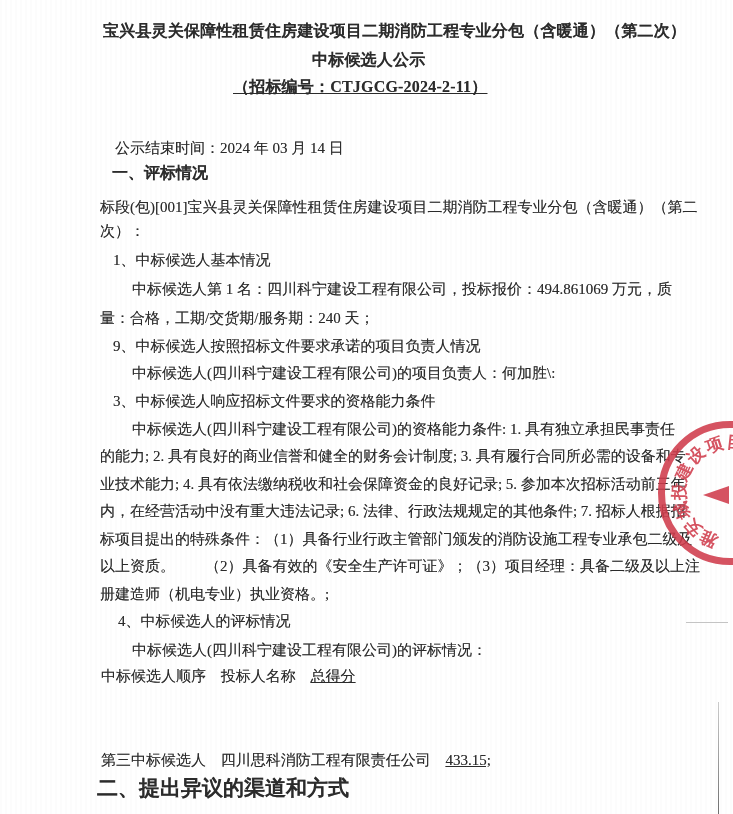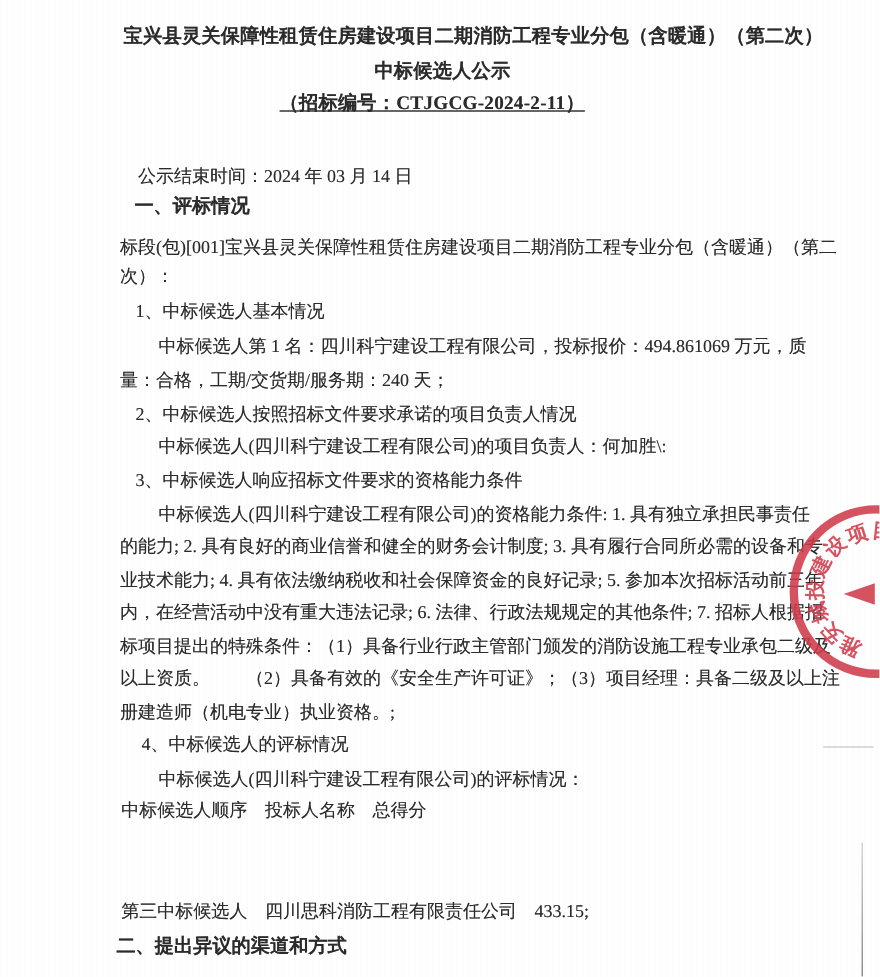--- a/index.html
+++ b/index.html
@@ -41,24 +41,24 @@
   .ln13{top:503px;left:100px;}
   .ln14{top:531px;left:100px;}
   .ln15{top:558px;left:100px;}
   .ln16{top:586px;left:100px;}
   .ln17{top:613px;left:118px;}
   .ln18{top:642px;left:132px;}
   .ln19{top:668px;left:101px;}
   .ln20{top:695px;left:101px;}
   .ln21{top:724px;left:101px;}
   .ln22{top:752px;left:101px;}
-  .ln23{top:780px;left:97px;font-weight:bold;font-size:16px;}
+  .ln23{top:780px;left:97px;font-weight:bold;font-size:21px;}
 
   .cell{margin-right:11px;text-align:right;}
-  .cell:last-child{margin-right:0;}
+  .cell:last-child{margin-right:0;text-decoration:underline;}
 
   
   .stamp{
     position:absolute;left:586px;top:349px;width:288px;height:288px;
     opacity:0.88;pointer-events:none;
   }
   .stamp-ring{
     position:absolute;left:72px;top:72px;width:130px;height:130px;
     border:7px solid #d03c4c;border-radius:50%;
   }
@@ -100,21 +100,21 @@
   <div class="tl t1">中标候选人公示</div>
   <div class="tl t2">（招标编号：CTJGCG-2024-2-11）</div>
 
   <div class="bl ln0">公示结束时间：2024 年 03 月 14 日</div>
   <div class="bl ln1">一、评标情况</div>
   <div class="bl ln2">标段(包)[001]宝兴县灵关保障性租赁住房建设项目二期消防工程专业分包（含暖通）（第二</div>
   <div class="bl ln3">次）：</div>
   <div class="bl ln4">1、中标候选人基本情况</div>
   <div class="bl ln5">中标候选人第 1 名：四川科宁建设工程有限公司，投标报价：494.861069 万元，质</div>
   <div class="bl ln6">量：合格，工期/交货期/服务期：240 天；</div>
-  <div class="bl ln7">2、中标候选人按照招标文件要求承诺的项目负责人情况</div>
+  <div class="bl ln7">9、中标候选人按照招标文件要求承诺的项目负责人情况</div>
   <div class="bl ln8">中标候选人(四川科宁建设工程有限公司)的项目负责人：何加胜\:</div>
   <div class="bl ln9">3、中标候选人响应招标文件要求的资格能力条件</div>
   <div class="bl ln10">中标候选人(四川科宁建设工程有限公司)的资格能力条件: 1. 具有独立承担民事责任</div>
   <div class="bl ln11">的能力; 2. 具有良好的商业信誉和健全的财务会计制度; 3. 具有履行合同所必需的设备和专</div>
   <div class="bl ln12">业技术能力; 4. 具有依法缴纳税收和社会保障资金的良好记录; 5. 参加本次招标活动前三年</div>
   <div class="bl ln13">内，在经营活动中没有重大违法记录; 6. 法律、行政法规规定的其他条件; 7. 招标人根据招</div>
   <div class="bl ln14">标项目提出的特殊条件：（1）具备行业行政主管部门颁发的消防设施工程专业承包二级及</div>
   <div class="bl ln15">以上资质。　　（2）具备有效的《安全生产许可证》；（3）项目经理：具备二级及以上注</div>
   <div class="bl ln16">册建造师（机电专业）执业资格。;</div>
   <div class="bl ln17">4、中标候选人的评标情况</div>

